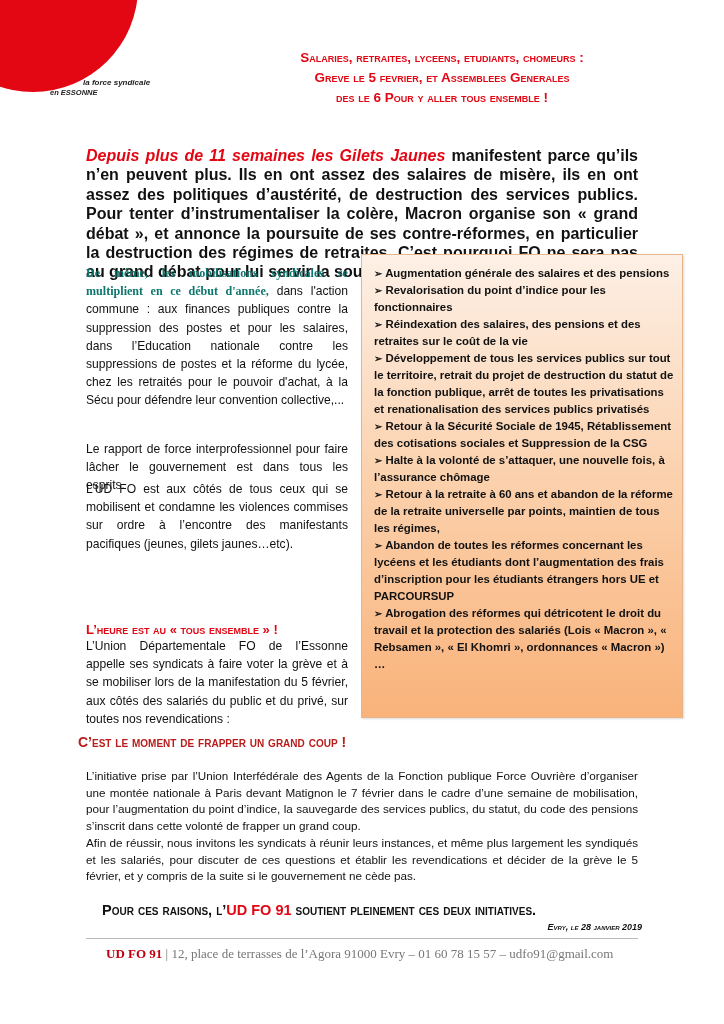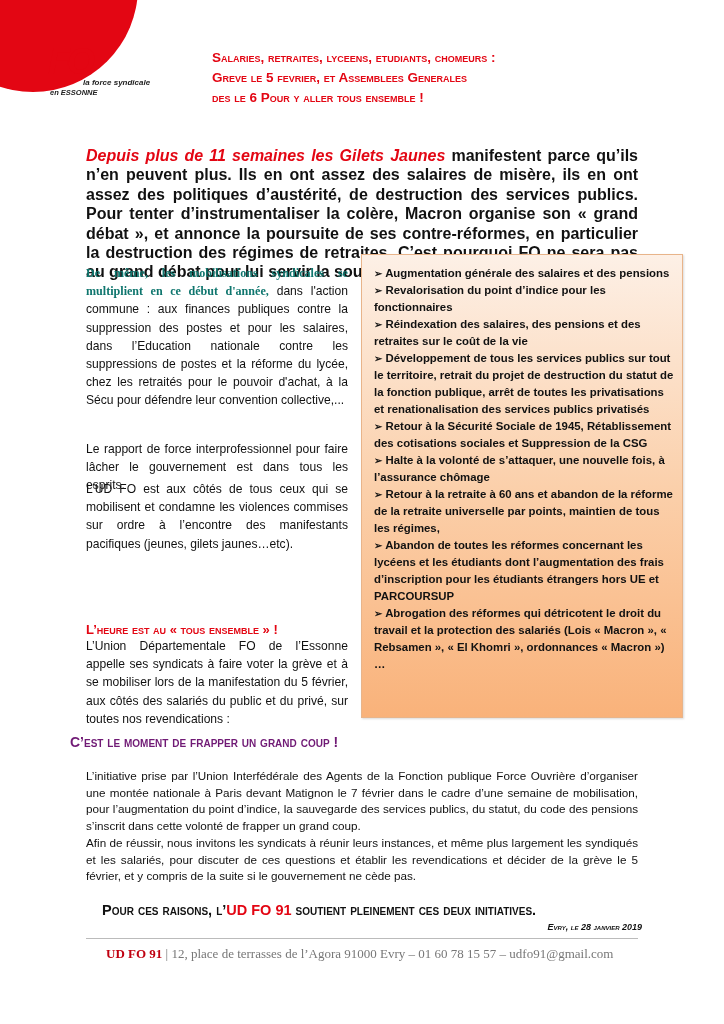--- a/index.html
+++ b/index.html
@@ -6,36 +6,36 @@
   body { width:724px; height:1024px; background:#ffffff; position:relative; overflow:hidden;
          font-family:"Liberation Sans", sans-serif; color:#111; }
   .logo { position:absolute; left:-72px; top:-118px; width:210px; height:210px; border-radius:50%;
           background:#e30613; }
   .logo-fo { position:absolute; left:48px; top:44px; font-family:"Liberation Sans", sans-serif; font-weight:bold;
              font-style:italic; font-size:36px; color:#e30613; letter-spacing:-3px; line-height:36px; }
   .logo-tag { position:absolute; left:47px; top:78px; font-size:8px; font-style:italic; font-weight:bold; color:#222;
               line-height:9px;padding-left:36px; }
   .logo-ess { position:absolute; left:50px; top:88px; font-size:7.5px; font-style:italic; font-weight:bold; color:#222; }
 
-  .title { position:absolute; right:52px; top:48px; width:460px; text-align:left; color:#e30613;
+  .title { position:absolute; right:52px; top:48px; width:460px; text-align:center; color:#e30613;
            font-weight:bold; font-size:13.5px; line-height:20px; font-variant:small-caps; }
   .title div { white-space:nowrap; }
 
   .intro { position:absolute; left:86px; top:146px; width:552px; font-weight:bold; font-size:16px;
            line-height:19.4px; text-align:justify; }
   .red { color:#e30613; }
   .red-it { color:#e30613; font-style:italic; }
 
   .left { position:absolute; left:86px; width:262px; font-size:12.1px; line-height:18.2px; text-align:justify; }
   .p1 { top:264px; }
   .p2 { top:440px; }
   .p3 { top:480px; }
   .h1 { position:absolute; left:86px; top:622px; color:#e30613; font-weight:bold; font-size:13px; font-variant:small-caps; }
   .p4 { top:637px; }
-  .h2 { position:absolute; left:70px; top:734px; color:#701a75; font-weight:bold; font-size:14px; font-variant:small-caps; }
+  .h2 { position:absolute; left:78px; top:734px; color:#b91c1c; font-weight:bold; font-size:14px; font-variant:small-caps; }
   .red-bold { color:#0f766e; font-weight:bold;font-family:Liberation Serif, serif; }
 
   .box { position:absolute; left:361px; top:254px; width:322px; height:464px; box-sizing:border-box;
          background:linear-gradient(180deg,#fdf0e6 0%,#fbd0ab 50%,#f9b27a 100%);
          border:1px solid #e8b48a; box-shadow:1px 1px 2px rgba(0,0,0,0.15);
          padding:10px 6px 0 12px; font-weight:bold; font-size:11.4px; line-height:17px; }
   .box-item { margin:0; }
   .arrow { font-size:10px; }
 
   .bottom { position:absolute; left:86px; top:768px; width:552px; font-size:11.7px; line-height:16.7px; text-align:justify; }

